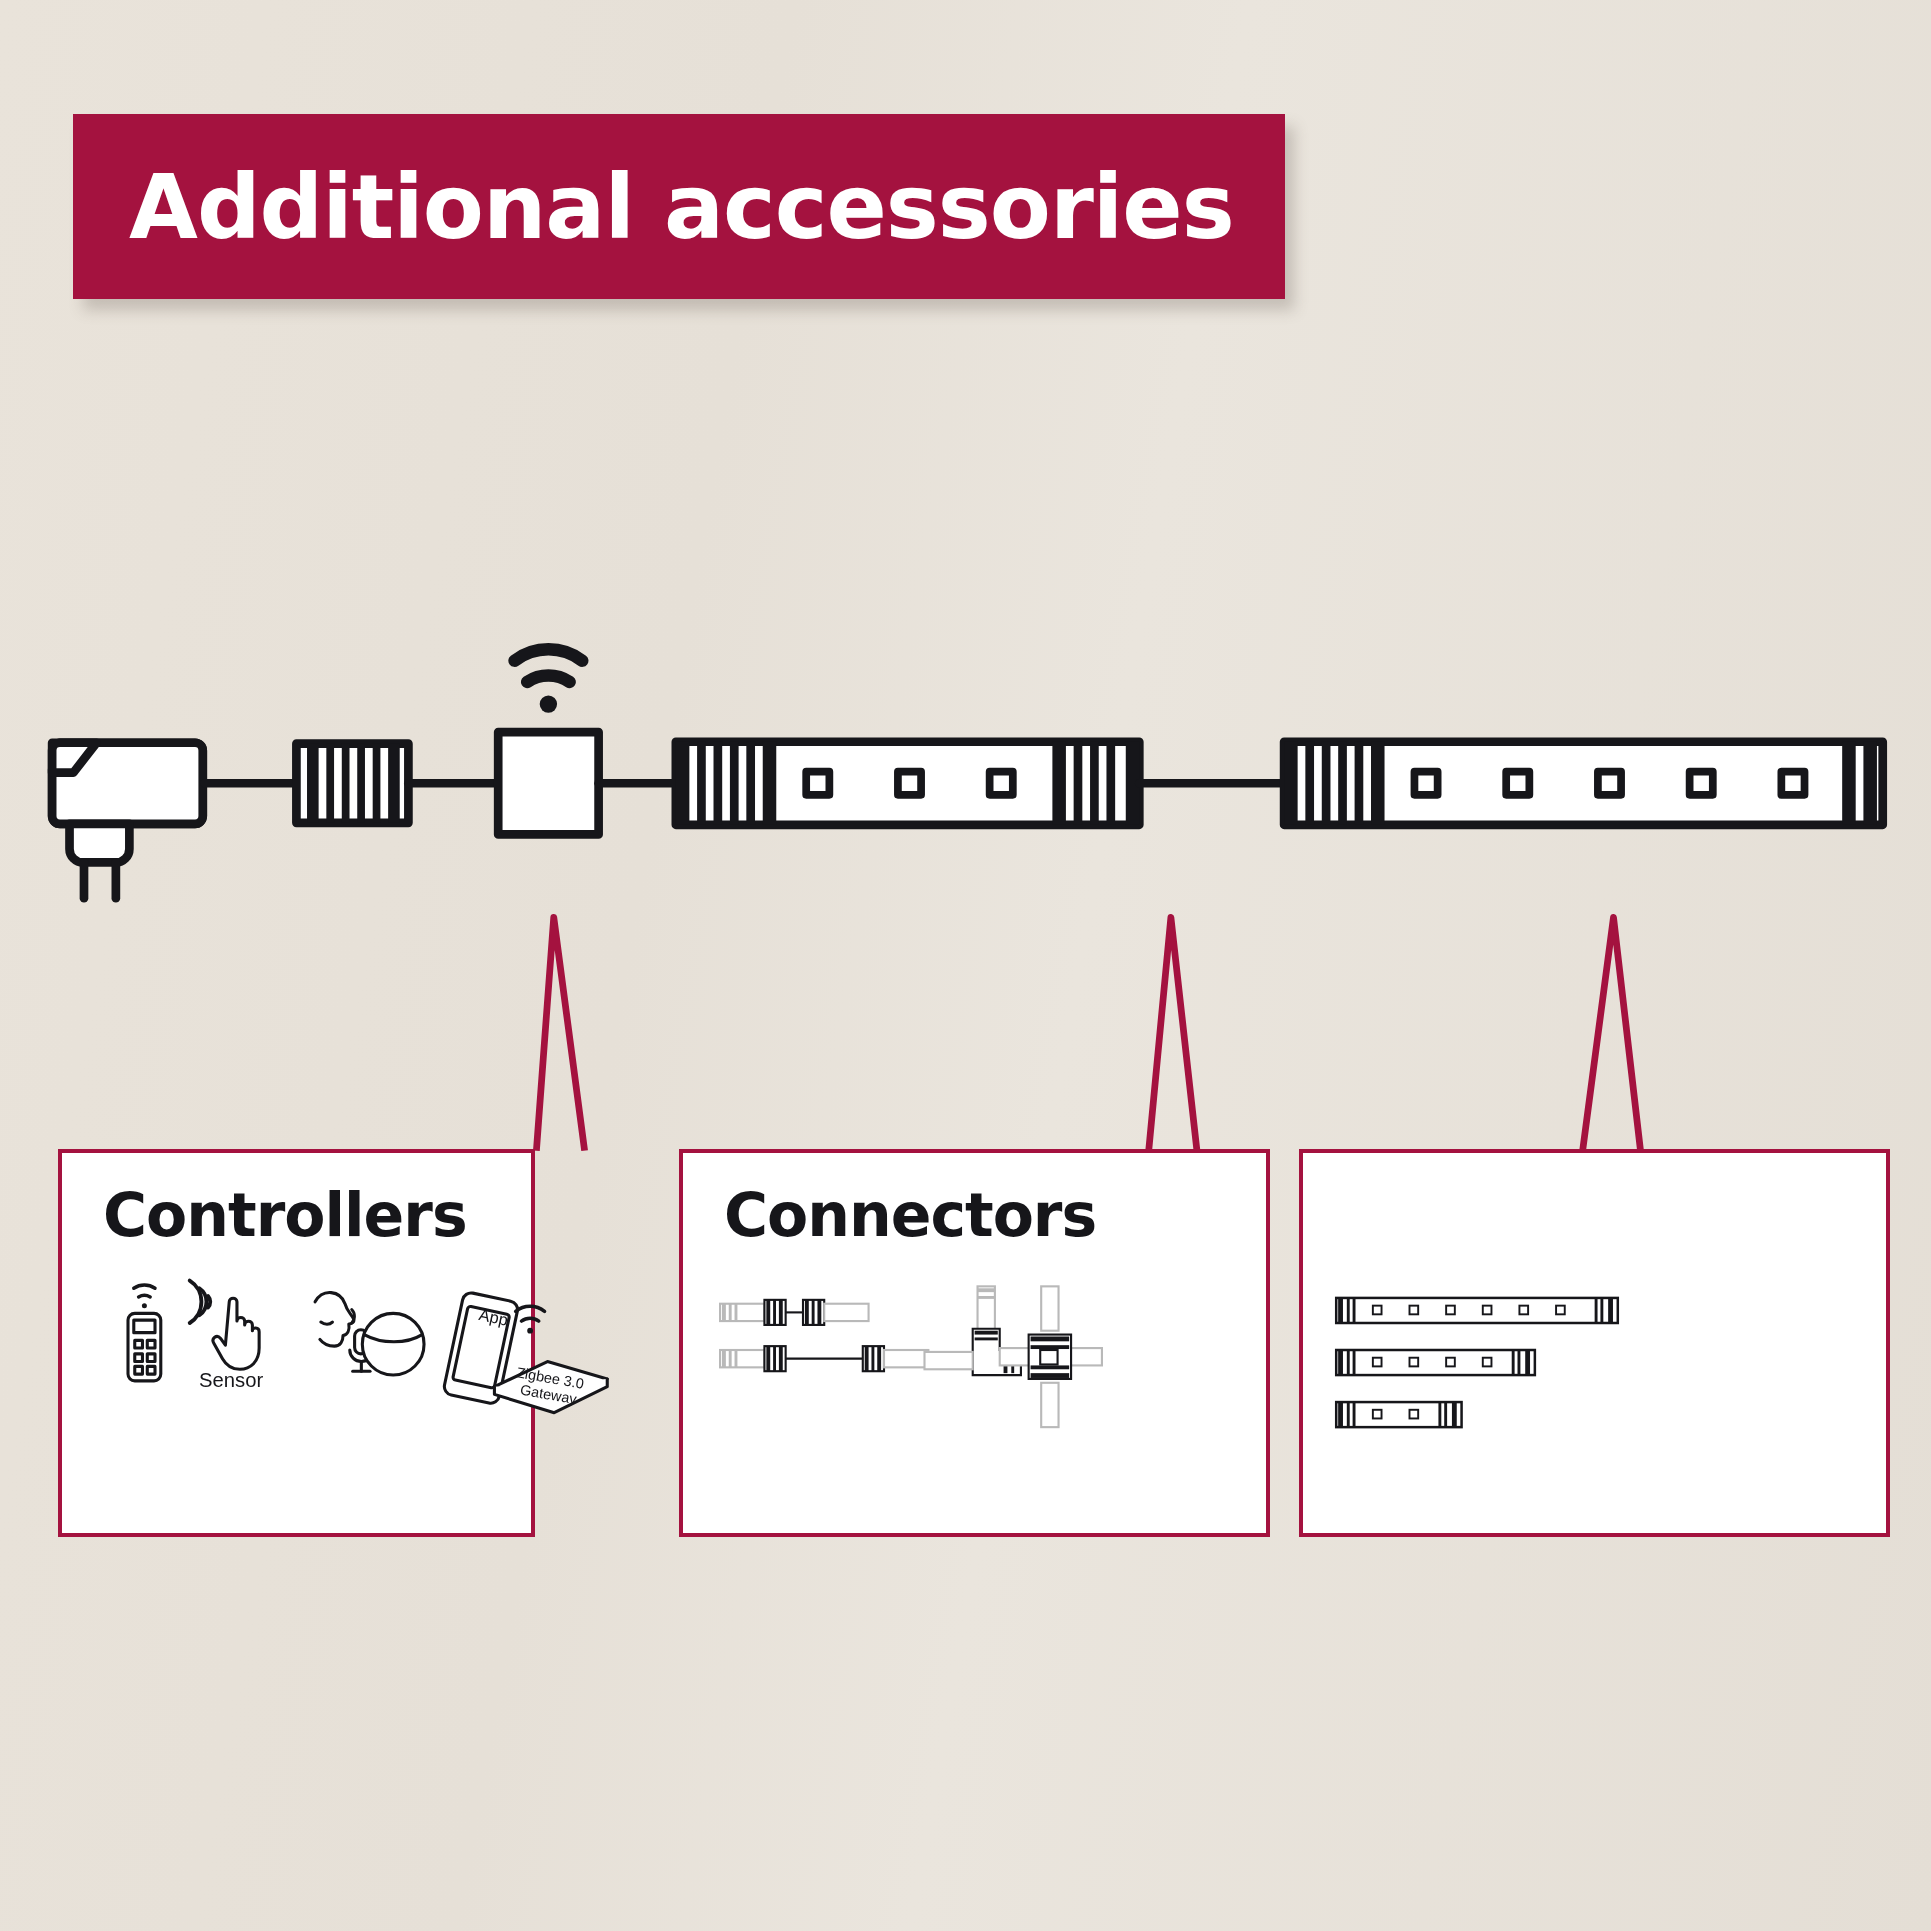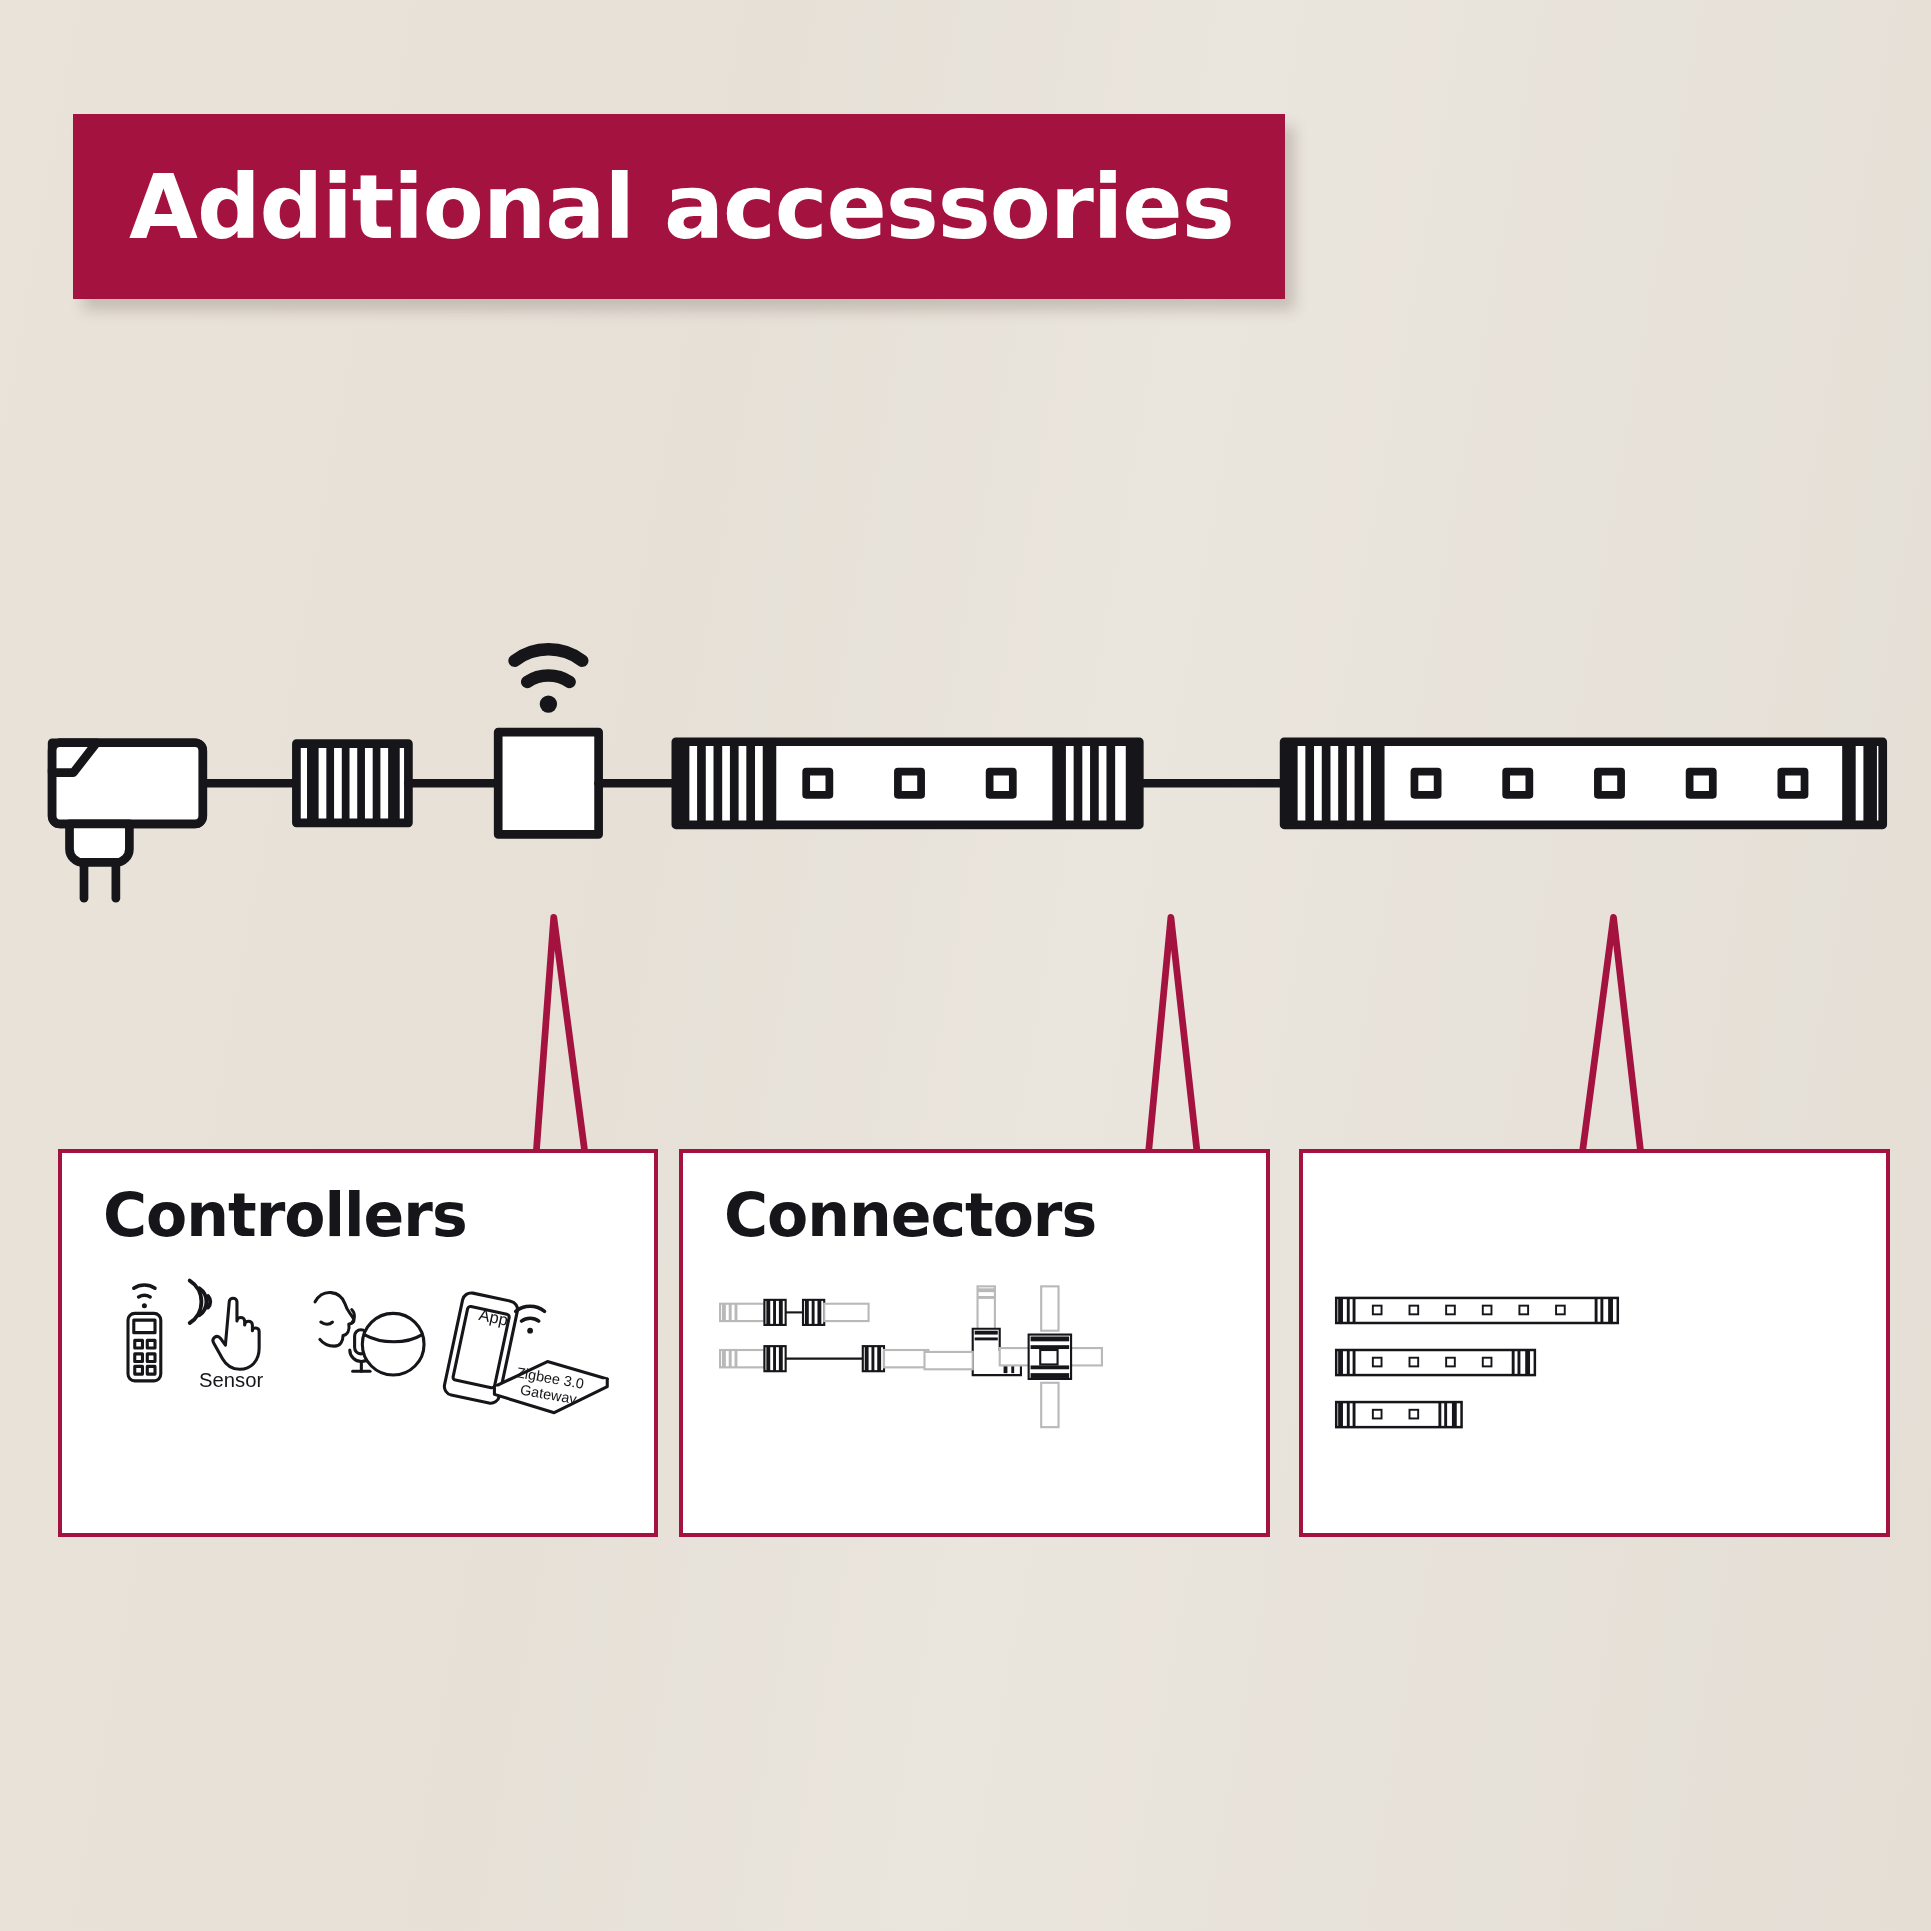--- a/index.html
+++ b/index.html
@@ -34,21 +34,21 @@
     border:4.8px solid #a4123f;
     box-sizing:border-box;
   }
   .card-title{
     position:absolute;left:41px;top:27px;
     font-size:60px;font-weight:bold;color:#16161a;
     font-family:"DejaVu Sans","Liberation Sans",sans-serif;
     letter-spacing:-1px;
     white-space:nowrap;
   }
-  #card-controllers{left:58px;top:1149px;width:600px;height:388px;}
+  #card-controllers{left:58px;top:1149px;width:477px;height:388px;}
   #card-connectors{left:679px;top:1149px;width:591px;height:388px;padding-left:46px;}
   #card-extensions{left:1299px;top:1149px;width:591px;height:388px;}
   .card-art{position:absolute;left:0;top:116px;width:100%;height:270px;}
   .tiny-label{font-family:"Liberation Sans",sans-serif;}
 </style>
 </head>
 <body>
 
 <div class="banner">
   <span class="banner-text">Additional accessories</span>

